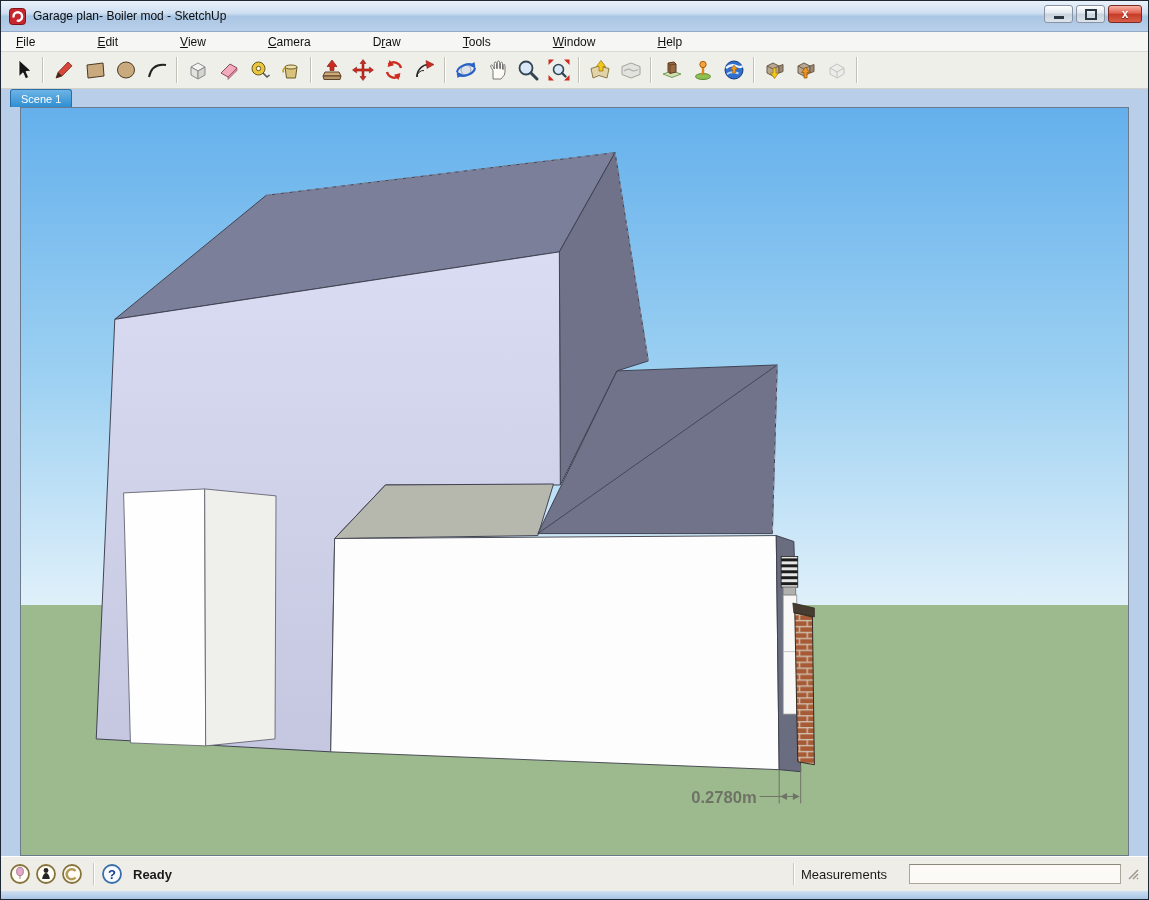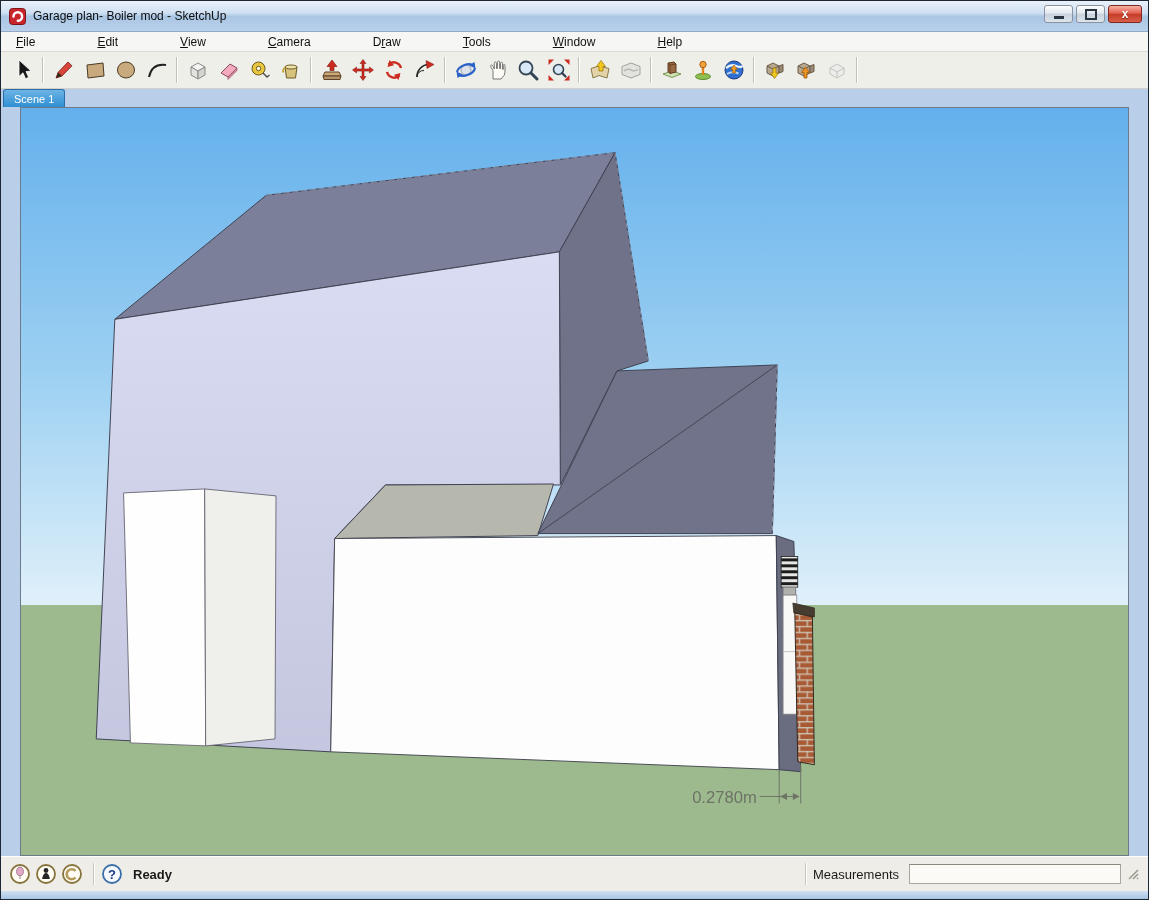--- a/index.html
+++ b/index.html
@@ -29,35 +29,35 @@
   .menubar{height:19px;flex:0 0 auto;background:#f6f7f4;border-bottom:1px solid #dbd9d1;
     display:flex;align-items:center;padding-left:8px;font-size:12px;color:#111;gap:48px;}
   .menu-item{padding:2px 7px;white-space:nowrap;}
   
   .toolbar{height:36px;flex:0 0 auto;background:#efefe9;border-bottom:1px solid #d4d2c8;
     display:flex;align-items:center;padding-left:6px;}
   .tool{width:31px;height:30px;border:none;background:transparent;padding:2px;
     display:flex;align-items:center;justify-content:center;}
   .tsep{width:1px;height:26px;background:#c3c1b7;border-right:1px solid #ffffff;margin:0 4px;flex:0 0 auto;}
   
-  .tabrow{height:18px;flex:0 0 auto;background:#b9cfe9;display:flex;align-items:flex-end;padding-left:2px;}
+  .tabrow{height:18px;flex:0 0 auto;background:#b9cfe9;display:flex;align-items:flex-end;padding-left:9px;}
   .scene-tab{height:17px;padding:0 10px;display:flex;align-items:center;
     background:linear-gradient(#6cb4e6,#2f8fd2);border:1px solid #2a6ea8;border-bottom:none;
     border-radius:3px 3px 0 0;color:#fff;font-size:11px;}
   
-  .viewport{flex:1 1 auto;margin:0 19px;border:1px solid #6d7a8b;background:#c4b5fd;overflow:hidden;}
+  .viewport{flex:1 1 auto;margin:0 19px;border:1px solid #6d7a8b;background:#c4b5fd;overflow:hidden;font-weight:bold;}
   .viewport svg{display:block;width:100%;height:100%;}
   
   .statusbar{height:34px;flex:0 0 auto;background:#efede7;border-top:1px solid #ffffff;
     display:flex;align-items:center;padding:0 8px;font-size:13px;color:#1a1a1a;}
   .sicon{width:22px;height:22px;margin-right:4px;padding:0;border:none;background:transparent;}
   .ssep{width:1px;height:22px;background:#c9c6bd;border-right:1px solid #ffffff;margin:0 6px;flex:0 0 auto;}
   .ready{margin-left:6px;font-weight:bold;}
   .spacer{flex:1;}
-  .meas-label{margin-right:10px;}
+  .meas-label{margin-right:22px;}
   .meas-input{width:212px;height:20px;box-sizing:border-box;border:1px solid #aaa69b;border-top-color:#8b877d;
     background:#fbfaf7;font-size:12px;padding:0 4px;font-family:"Liberation Sans",sans-serif;}
   .grip{margin-left:5px;}
   .bottom-edge{height:8px;flex:0 0 auto;background:linear-gradient(#cfe0f2,#a7c4e3);}
 </style>
 </head>
 <body>
 
 <div class="window">
 

